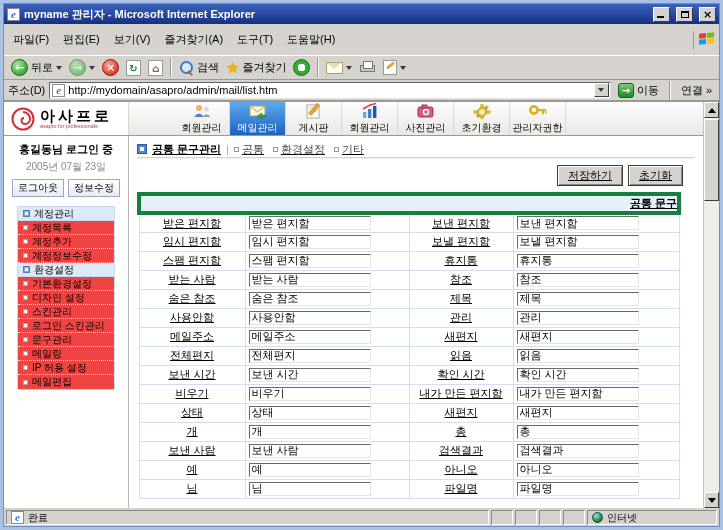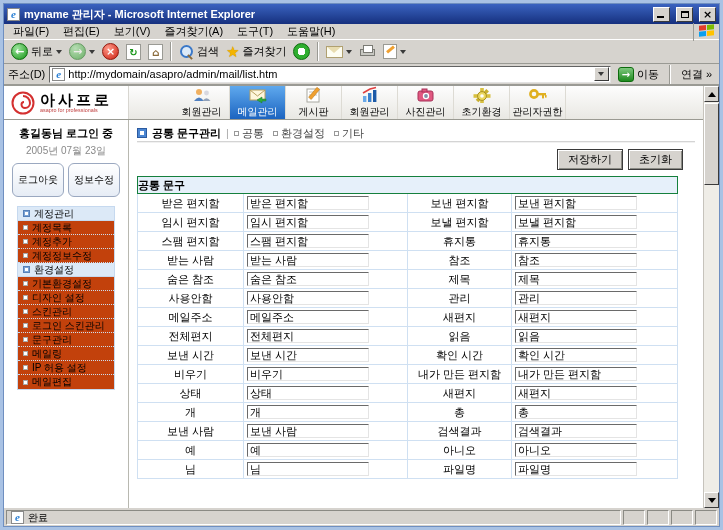--- a/index.html
+++ b/index.html
@@ -17,21 +17,21 @@
   .ie-page-icon { width:13px; height:13px; background:#fff; border:1px solid #8a8a8a;
     color:#2a7fd4; font:italic bold 11px/11px "Liberation Serif",serif; text-align:center; flex:none; }
   .title-text { color:#fff; font-weight:bold; flex:1; white-space:nowrap; overflow:hidden; }
   .win-btn { width:17px; height:15px; background:#d6d3ce; border:1px solid;
     border-color:#fff #3a3a3a #3a3a3a #fff; margin-left:2px; position:relative; flex:none; }
   .win-btn .g-min { position:absolute; left:3px; bottom:3px; width:7px; height:2px; background:#000; }
   .win-btn .g-res { position:absolute; left:4px; top:3px; width:8px; height:7px; border:1px solid #000; border-top-width:2px; }
   .win-btn .g-cls { position:absolute; inset:0; text-align:center; font:bold 11px/13px "DejaVu Sans",sans-serif; }
 
   
-  .menubar { height:16px; display:flex; align-items:center; padding-left:2px;
+  .menubar { height:32px; display:flex; align-items:center; padding-left:2px;
     border-bottom:1px solid #fff; flex:none; }
   .menu-item { padding:2px 7px; white-space:nowrap; }
   .flag-box { margin-left:auto; width:26px; height:18px; display:flex; align-items:center;
     justify-content:center; border-left:1px solid #9a9a94; }
   .win-flag { width:16px; height:13px; display:grid; grid-template-columns:7px 7px;
     grid-template-rows:5px 5px; gap:1px; transform:skewY(-6deg); }
   .win-flag i:nth-child(1){background:#e33e2b}.win-flag i:nth-child(2){background:#7cbb00}
   .win-flag i:nth-child(3){background:#0a9ff0}.win-flag i:nth-child(4){background:#ffc300}
 
   
@@ -105,51 +105,51 @@
   .nav-item .nico { height:19px; display:flex; align-items:flex-end; }
   .nav-item.active { background:linear-gradient(#5fa9ee,#1c64c0); color:#fff; }
 
   
   .app-body { display:flex; height:calc(100% - 34px); background:#fff; }
   .sidebar { width:125px; flex:none; border-right:1px solid #b8b8b0; display:flex; flex-direction:column;
     align-items:center; padding-top:6px; overflow:hidden; }
   .side-user { font-weight:bold; white-space:nowrap;text-align:right; }
   .side-date { color:#888; font-size:10px; margin-top:3px; white-space:nowrap; }
   .side-btns { display:flex; gap:4px; margin-top:5px; }
-  .side-btn { border:1px solid #9aa8c0; border-radius:6px; background:linear-gradient(#fff,#e6ecf5);
-    padding:9px 5px; font-size:10px; white-space:nowrap; }
-  .side-menu { width:98px; border:1px solid #c6d9ef; margin-top:9px; background:#c2410c; }
+  .side-btn { border:1px solid #9aa8c0; border-radius:0; background:linear-gradient(#fff,#e6ecf5);
+    padding:1px 5px; font-size:10px; white-space:nowrap; }
+  .side-menu { width:98px; border:1px solid #c6d9ef; margin-top:9px; background:#ef4444; }
   .sm-item { height:14px; display:flex; align-items:center; gap:4px; padding-left:5px;
     font-size:10px; white-space:nowrap; overflow:hidden; border-bottom:1px dotted #ccdcee; }
   .sm-item:last-child { border-bottom:none; }
   .sm-section { background:#dce9f7; border-bottom:1px solid #c6d9ef; }
   .sm-sq { width:7px; height:7px; background:#7ba3d4; border:1px solid #5580b8; position:relative; flex:none; }
   .sm-sq::after { content:""; position:absolute; left:1px; top:1px; width:3px; height:3px; background:#fff; }
   .sm-bullet { width:5px; height:5px; background:#fff; border:1px solid #a8a8a8; flex:none; }
 
-  .main { flex:1; position:relative; padding:5px 8px 0 8px; overflow:hidden; }
+  .main { flex:1; position:relative; padding:5px 8px 0 8px; overflow:hidden;text-decoration:underline; }
   .breadcrumb { display:flex; align-items:center; gap:5px; height:17px;
     border-bottom:1px solid #d4d4d4; box-shadow:0 1px 0 #f1f1f1; }
   .bc-icon { width:10px; height:10px; background:#4b86d2; border:1px solid #2b5aa0; position:relative; flex:none; }
   .bc-icon::after { content:""; position:absolute; left:2px; top:2px; width:4px; height:4px; background:#fff; }
   .bc-title { font-weight:bold; white-space:nowrap; }
   .bc-sep { color:#aaa; }
   .bc-tab { display:flex; align-items:center; gap:3px; color:#444; white-space:nowrap; }
   .bc-bullet { width:5px; height:5px; border:1px solid #999; background:#fff; flex:none; }
 
   .actions { display:flex; justify-content:flex-end; gap:5px; margin-top:7px; padding-right:12px; }
   .sys-btn { background:#d6d3ce; border:1px solid #3a3a3a; box-shadow:inset 1px 1px 0 #fff, inset -1px -1px 0 #8a8a84;
     padding:2px 10px; font-size:11px; white-space:nowrap; }
 
   table.phrase { margin-top:6px; border-collapse:collapse; table-layout:fixed; width:540px;
     border:1px solid #8fb4dc; }
   table.phrase col.c1{width:106px} table.phrase col.c2{width:164px}
   table.phrase col.c3{width:104px} table.phrase col.c4{width:166px}
-  .tbl-title { background:#e6f0fa; font-weight:bold; text-align:left; height:17px;
-    border:1px solid #15803d; font-size:11px; }
+  .tbl-title { background:#e6f0fa; font-weight:bold; text-align:right; height:17px;
+    border:4px solid #15803d; font-size:11px; }
   td.lab { text-align:center; height:19px; border:1px solid #cfe0f2; font-size:11px;
     white-space:nowrap; overflow:hidden; }
   td.fld { border:1px solid #cfe0f2; padding-left:3px; }
   td.fld input { width:122px; height:14px; background:#fff; border:1px solid;
     border-color:#6a6a6a #e4e4e4 #e4e4e4 #6a6a6a; font:11px "Liberation Sans","DejaVu Sans",sans-serif; padding:0 2px; }
 
   
   .statusbar { height:18px; flex:none; display:flex; gap:2px; padding:2px 2px 1px 2px; background:#d6d3ce; }
   .panel { border:1px solid; border-color:#8a8a84 #fff #fff #8a8a84; display:flex; align-items:center;
     gap:4px; padding:0 4px; font-size:10px; white-space:nowrap; overflow:hidden; }
@@ -572,14 +572,18 @@
 
   <div class="statusbar">
     <span class="panel p-main">
       <span class="ie-page-icon">e</span>
       <span>완료</span>
     </span>
     <span class="panel p-sm"></span>
     <span class="panel p-sm"></span>
     <span class="panel p-sm"></span>
     <span class="panel p-sm"></span>
+    <span class="panel p-net">
+      <span class="globe"></span>
+      <span>인터넷</span>
+    </span>
   </div>
 </div>
 
 </body></html>

